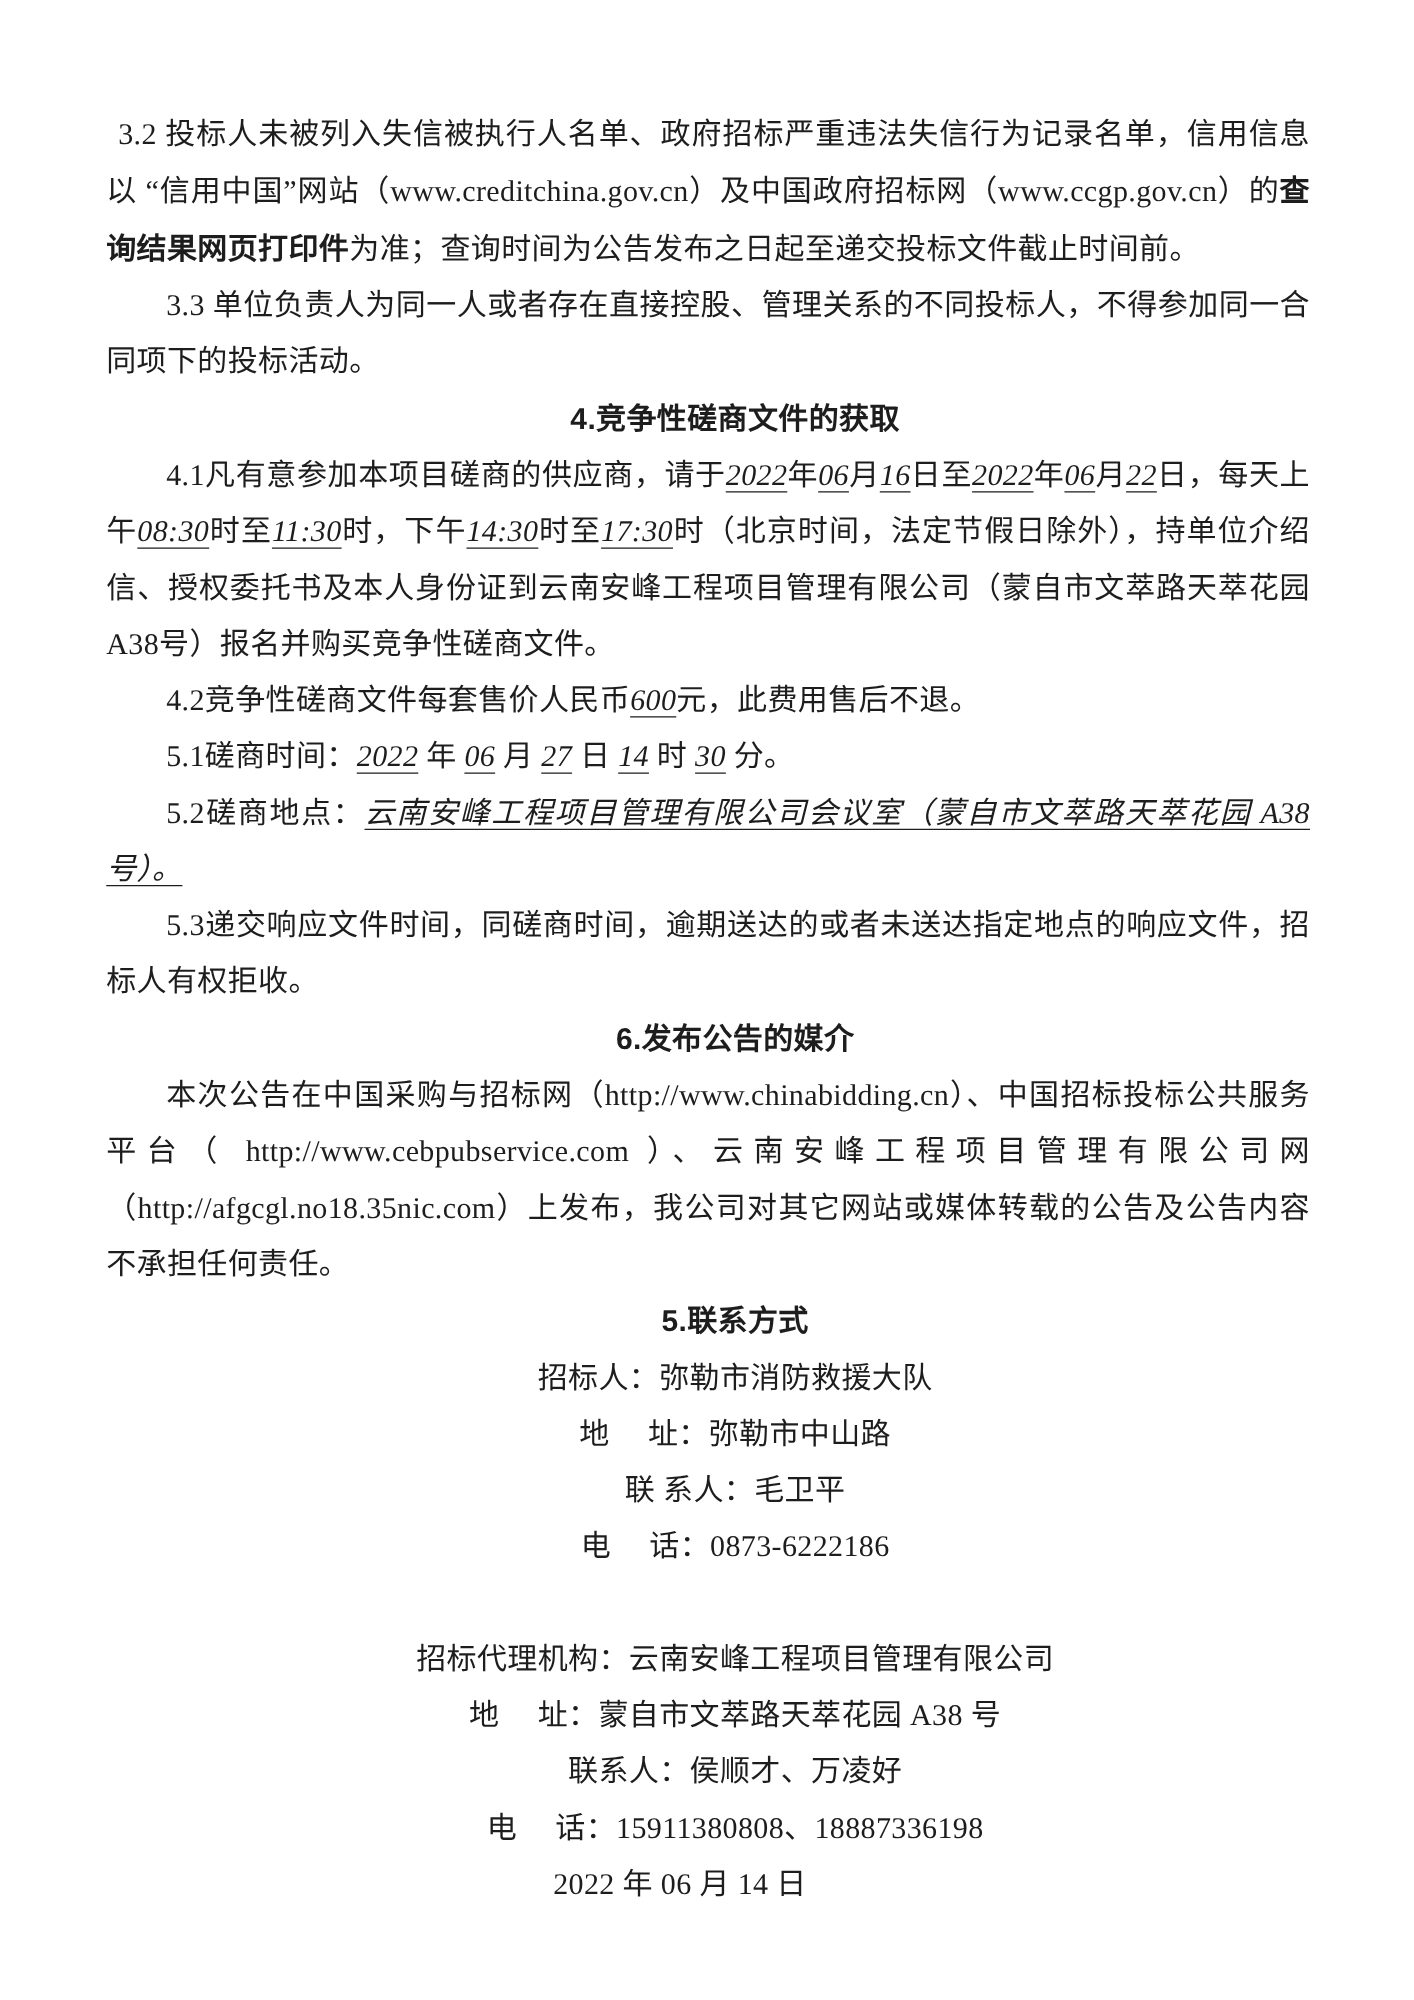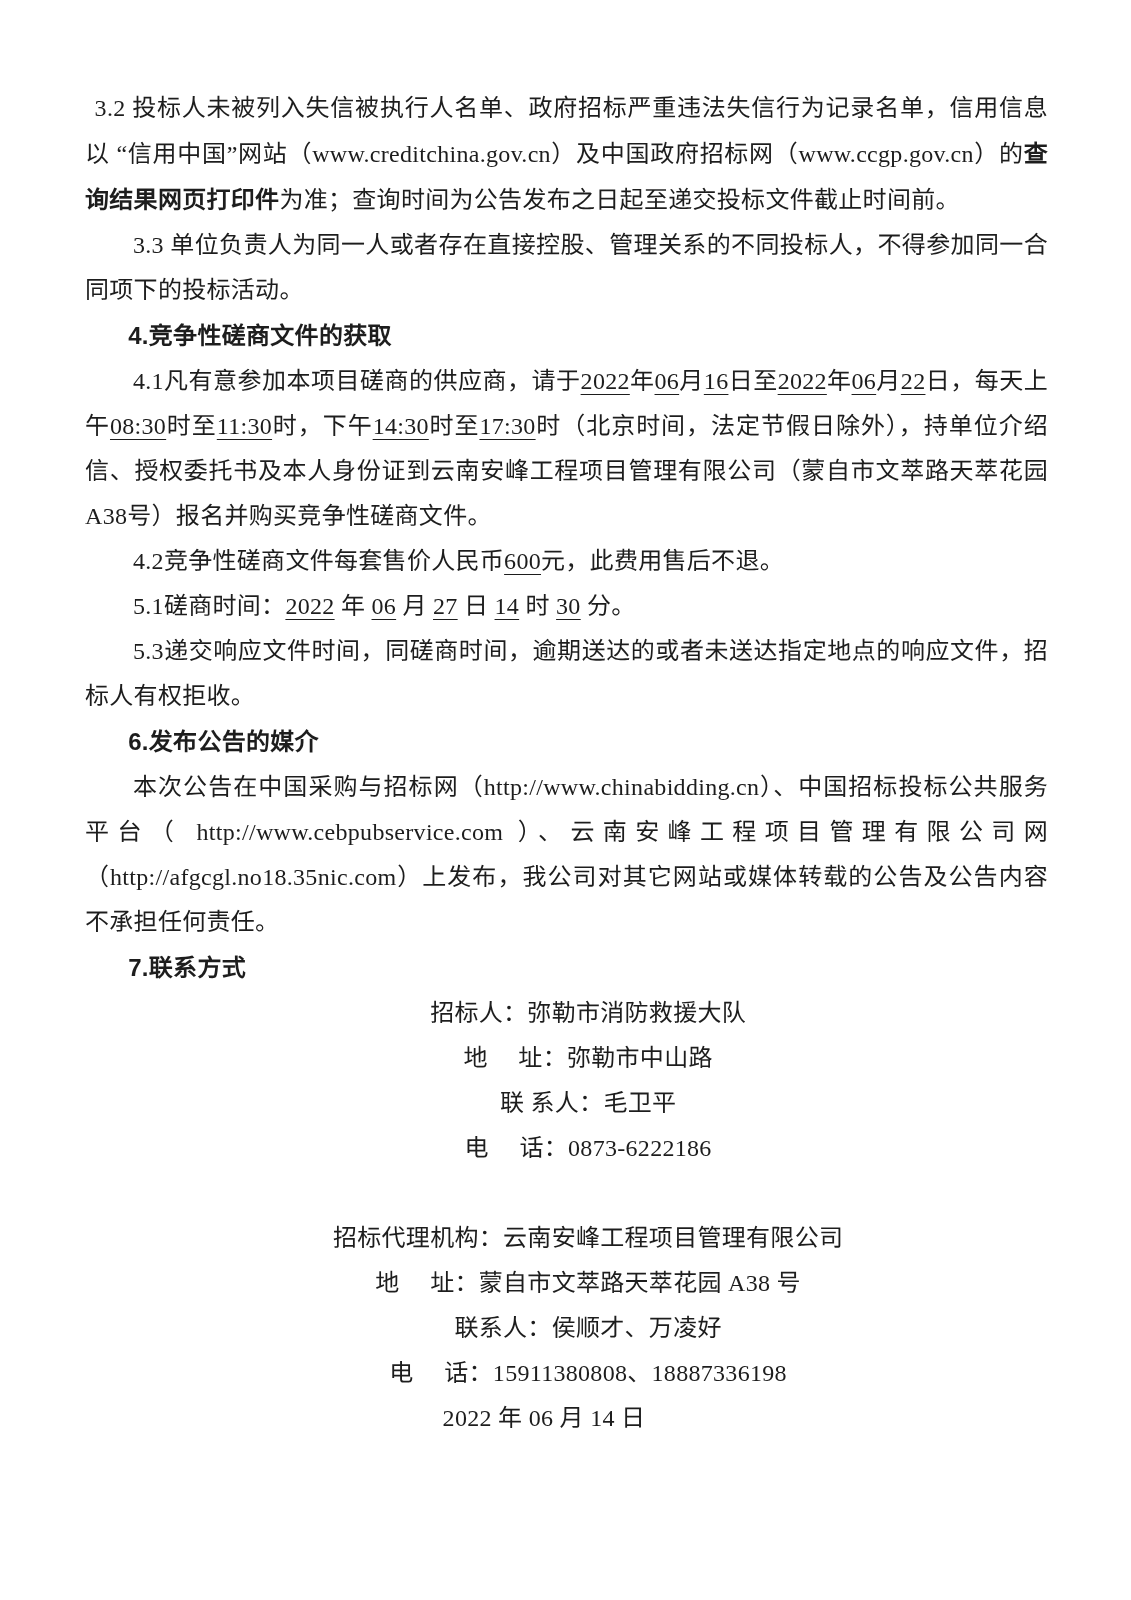--- a/index.html
+++ b/index.html
@@ -24,49 +24,51 @@
   p.line {
     margin: 0;
     font-size: 24px;
     line-height: 45px;
     text-align: justify;
     letter-spacing: 0.3px;
     word-break: normal;
   }
   p.body { text-indent: 2em; }
   p.first { text-indent: 0.4em; }
-  p.heading { text-indent: 1.8em; text-align: left; }
+  p.heading { text-indent: 1.8em; text-align: center; }
   p.contact { text-indent: 1.8em; text-align: center; }
   p.date { text-align: center; padding-right: 45px; text-indent: 0; }
   p.spacer { height: 45px; }
   .b {
     font-weight: 700;
     font-family: "Liberation Sans", "DejaVu Sans", sans-serif;
   }
   .u {
     text-decoration: underline;
     text-underline-offset: 5px;
     text-decoration-thickness: 1px;
+    font-style: italic;
   }
 </style>
 </head>
 <body>
 
 <div class="doc">
   <div id="paragraphs">
       <p class="line first"><span>3.2 投标人未被列入失信被执行人名单、政府招标严重违法失信行为记录名单，信用信息以 “信用中国”网站（www.creditchina.gov.cn）及中国政府招标网（www.ccgp.gov.cn）的</span><span class="b">查询结果网页打印件</span><span>为准；查询时间为公告发布之日起至递交投标文件截止时间前。</span></p>
       <p class="line body"><span>3.3 单位负责人为同一人或者存在直接控股、管理关系的不同投标人，不得参加同一合同项下的投标活动。</span></p>
       <p class="line heading"><span class="b">4.竞争性磋商文件的获取</span></p>
       <p class="line body"><span>4.1凡有意参加本项目磋商的供应商，请于</span><span class="u">2022</span><span>年</span><span class="u">06</span><span>月</span><span class="u">16</span><span>日至</span><span class="u">2022</span><span>年</span><span class="u">06</span><span>月</span><span class="u">22</span><span>日，每天上午</span><span class="u">08:30</span><span>时至</span><span class="u">11:30</span><span>时，下午</span><span class="u">14:30</span><span>时至</span><span class="u">17:30</span><span>时（北京时间，法定节假日除外），持单位介绍信、授权委托书及本人身份证到云南安峰工程项目管理有限公司（蒙自市文萃路天萃花园A38号）报名并购买竞争性磋商文件。</span></p>
       <p class="line body"><span>4.2竞争性磋商文件每套售价人民币</span><span class="u">600</span><span>元，此费用售后不退。</span></p>
       <p class="line body"><span>5.1磋商时间：</span><span class="u">2022</span><span> 年 </span><span class="u">06</span><span> 月 </span><span class="u">27</span><span> 日 </span><span class="u">14</span><span> 时 </span><span class="u">30</span><span> 分。</span></p>
+      <p class="line body"><span>5.2磋商地点：</span><span class="u">云南安峰工程项目管理有限公司会议室（蒙自市文萃路天萃花园 A38 号）。</span></p>
       <p class="line body"><span>5.3递交响应文件时间，同磋商时间，逾期送达的或者未送达指定地点的响应文件，招标人有权拒收。</span></p>
       <p class="line heading"><span class="b">6.发布公告的媒介</span></p>
       <p class="line body"><span>本次公告在中国采购与招标网（http://www.chinabidding.cn）、中国招标投标公共服务平台（ http://www.cebpubservice.com ）、云南安峰工程项目管理有限公司网（http://afgcgl.no18.35nic.com）上发布，我公司对其它网站或媒体转载的公告及公告内容不承担任何责任。</span></p>
-      <p class="line heading"><span class="b">7.联系方式</span></p>
+      <p class="line heading"><span class="b">5.联系方式</span></p>
       <p class="line contact"><span>招标人：弥勒市消防救援大队</span></p>
       <p class="line contact"><span>地　 址：弥勒市中山路</span></p>
       <p class="line contact"><span>联 系人：毛卫平</span></p>
       <p class="line contact"><span>电　 话：0873-6222186</span></p>
       <p class="line spacer">&nbsp;</p>
       <p class="line contact"><span>招标代理机构：云南安峰工程项目管理有限公司</span></p>
       <p class="line contact"><span>地　 址：蒙自市文萃路天萃花园 A38 号</span></p>
       <p class="line contact"><span>联系人：侯顺才、万凌好</span></p>
       <p class="line contact"><span>电　 话：15911380808、18887336198</span></p>
       <p class="line date"><span>2022 年 06 月 14 日</span></p>

